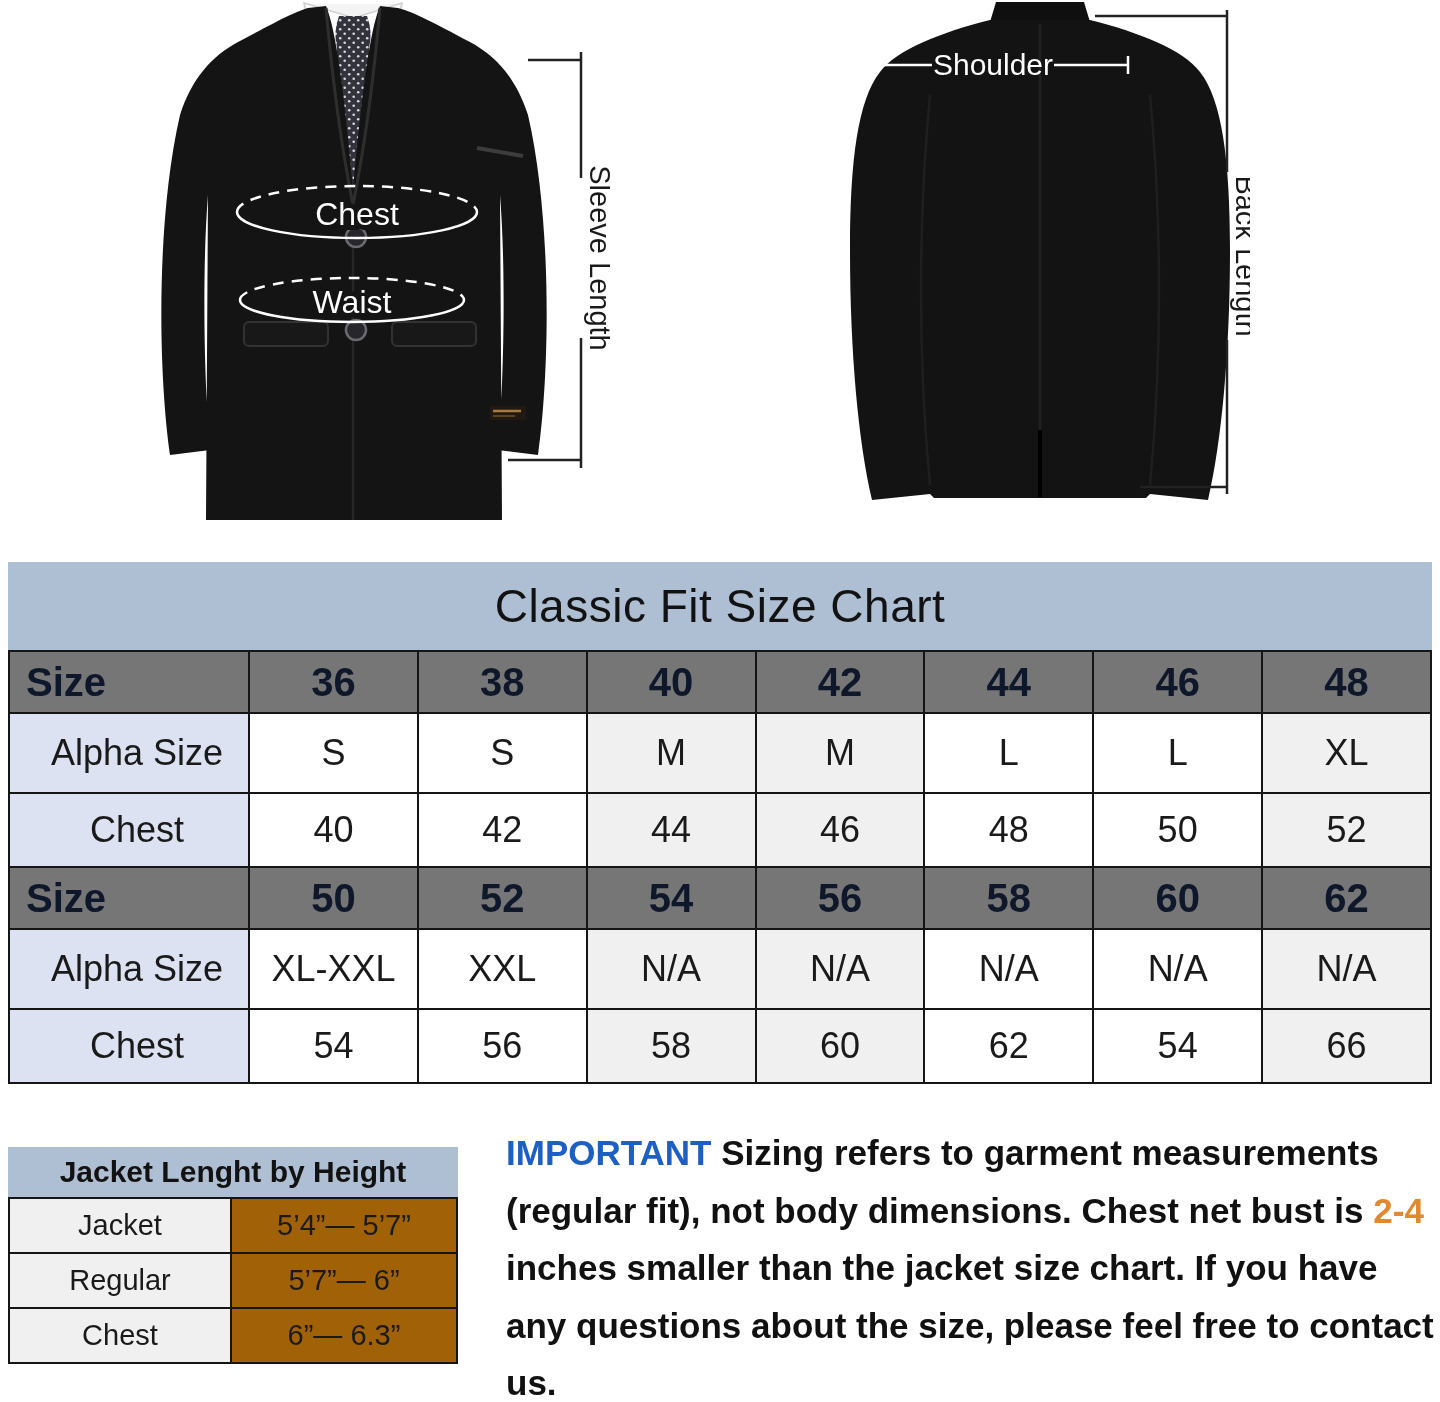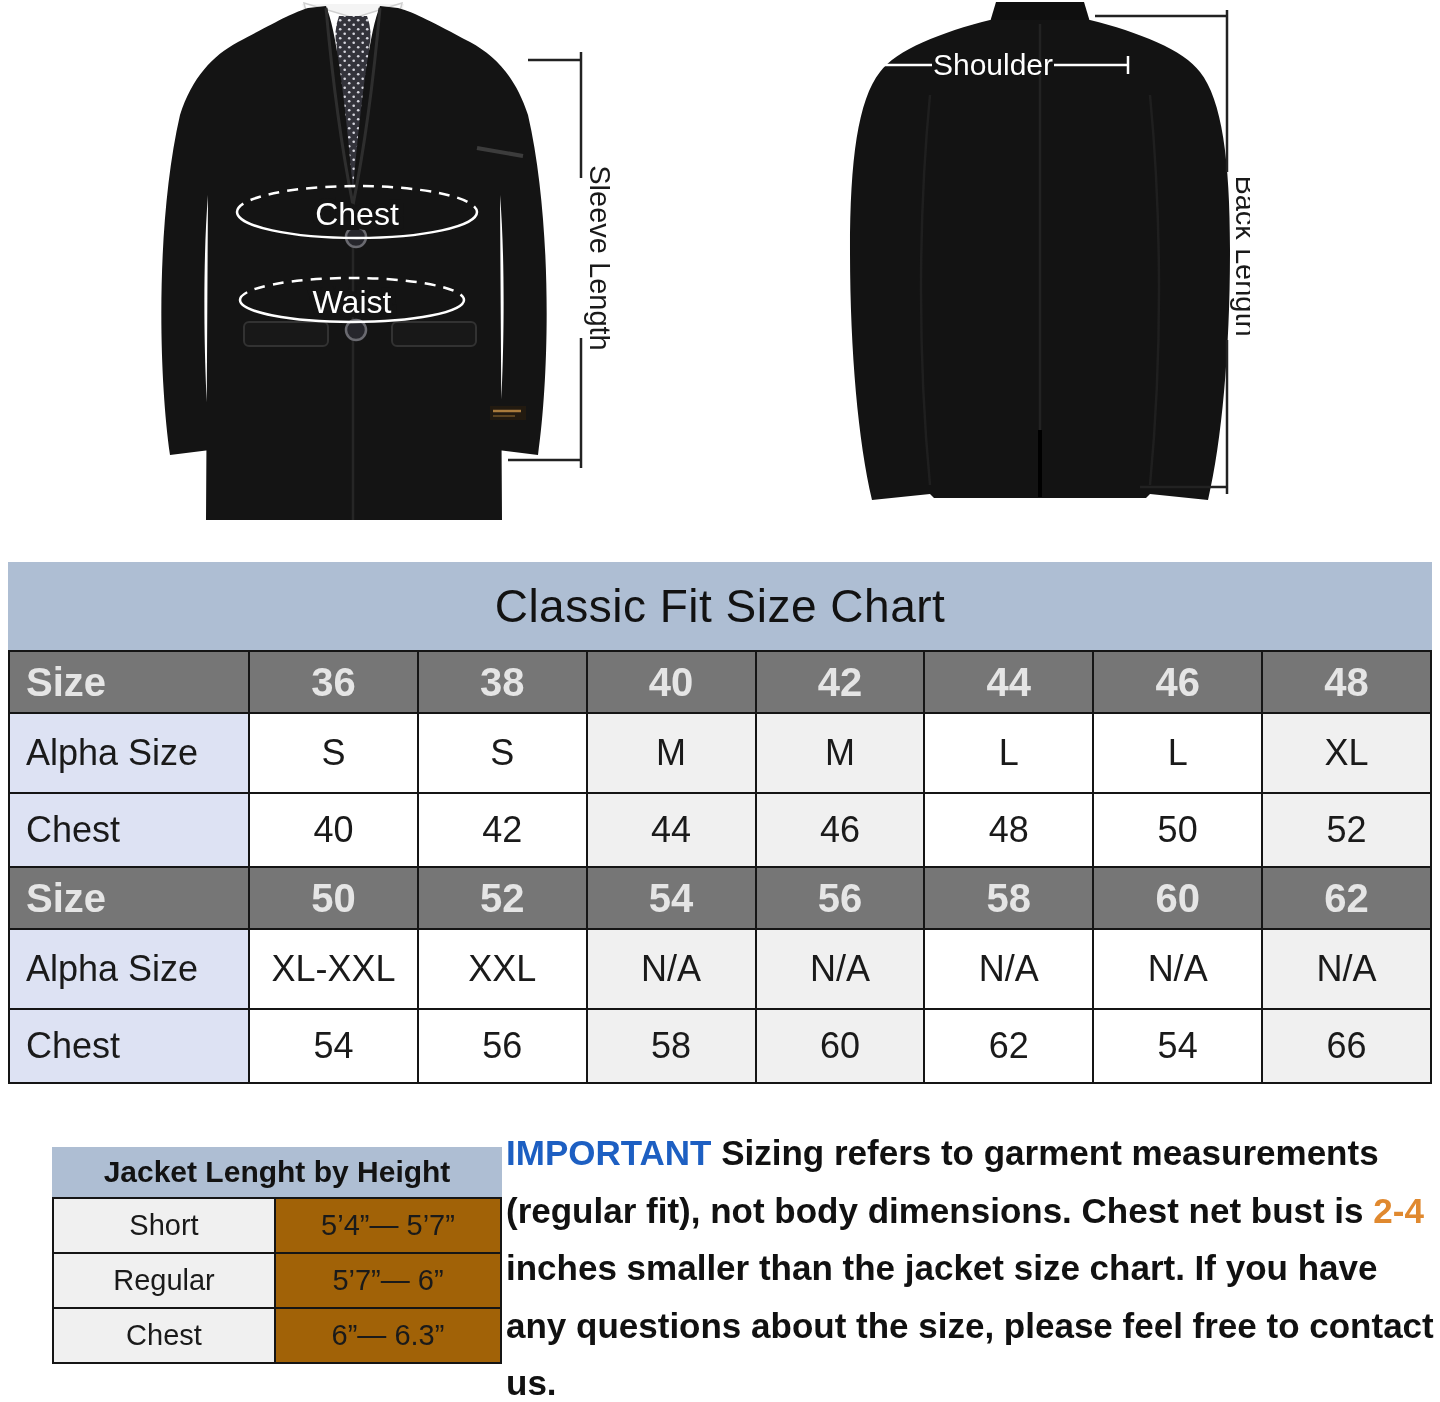--- a/index.html
+++ b/index.html
@@ -14,31 +14,31 @@
 
   
   .chart-title-bar { position:absolute; top:562px; left:8px; width:1424px; height:88px;
       background:#aebed3; display:flex; align-items:center; justify-content:center;
       font-size:46px; font-weight:normal; color:#121212; letter-spacing:0.5px; }
   .size-table { position:absolute; top:650px; left:8px; width:1424px;
       border-collapse:collapse; table-layout:fixed; }
   .size-table td { border:2.5px solid #151515; text-align:center; vertical-align:middle;
       font-size:36px; overflow:hidden; }
   .size-table col.c0 { width:240px; }
-  .size-table .header-row td { background:#767676; color:#e5e5e5; font-weight:bold;
+  .size-table .header-row td { background:#767676; color:#0f172a; font-weight:bold;
       font-size:40px; height:62px; }
   .size-table .header-row td.labelcol { text-align:left; padding-left:16px; }
   .size-table .row-alpha td { height:80px; }
   .size-table .row-chest td { height:74px; }
-  .size-table td.labelcell { background:#dde2f3; text-align:left; padding-left:16px; }
+  .size-table td.labelcell { background:#dde2f3; text-align:center; padding-left:16px; }
   .size-table td.plain { background:#ffffff; }
   .size-table td.shade { background:#f0f0f0; }
 
   
-  .jl-wrap { position:absolute; top:1147px; left:8px; width:450px;margin-left:44px; }
+  .jl-wrap { position:absolute; top:1147px; left:8px; width:450px; }
   .jl-title { width:100%; height:50px; background:#aebed3; display:flex; align-items:center;
       justify-content:center; font-size:30px; font-weight:bold; color:#121212; }
   .jl-table { width:100%; border-collapse:collapse; table-layout:fixed; }
   .jl-table td { border:2.5px solid #151515; height:55px; text-align:center;
       vertical-align:middle; font-size:29px; }
   .jl-table td.jl-label { background:#f0f0f0; width:222px; }
   .jl-table td.jl-value { background:#a16207; }
 
   
   .note { position:absolute; top:1124px; left:506px; width:932px;
@@ -218,21 +218,21 @@
           <td class="shade">66</td>
         </tr>
       </tbody>
   </table>
 
   <div class="jl-wrap">
     <div class="jl-title">Jacket Lenght by Height</div>
     <table class="jl-table">
       <tbody>
           <tr>
-            <td class="jl-label">Short</td>
+            <td class="jl-label">Jacket</td>
             <td class="jl-value">5’4”— 5’7”</td>
           </tr>
           <tr>
             <td class="jl-label">Regular</td>
             <td class="jl-value">5’7”— 6”</td>
           </tr>
           <tr>
             <td class="jl-label">Chest</td>
             <td class="jl-value">6”— 6.3”</td>
           </tr>

